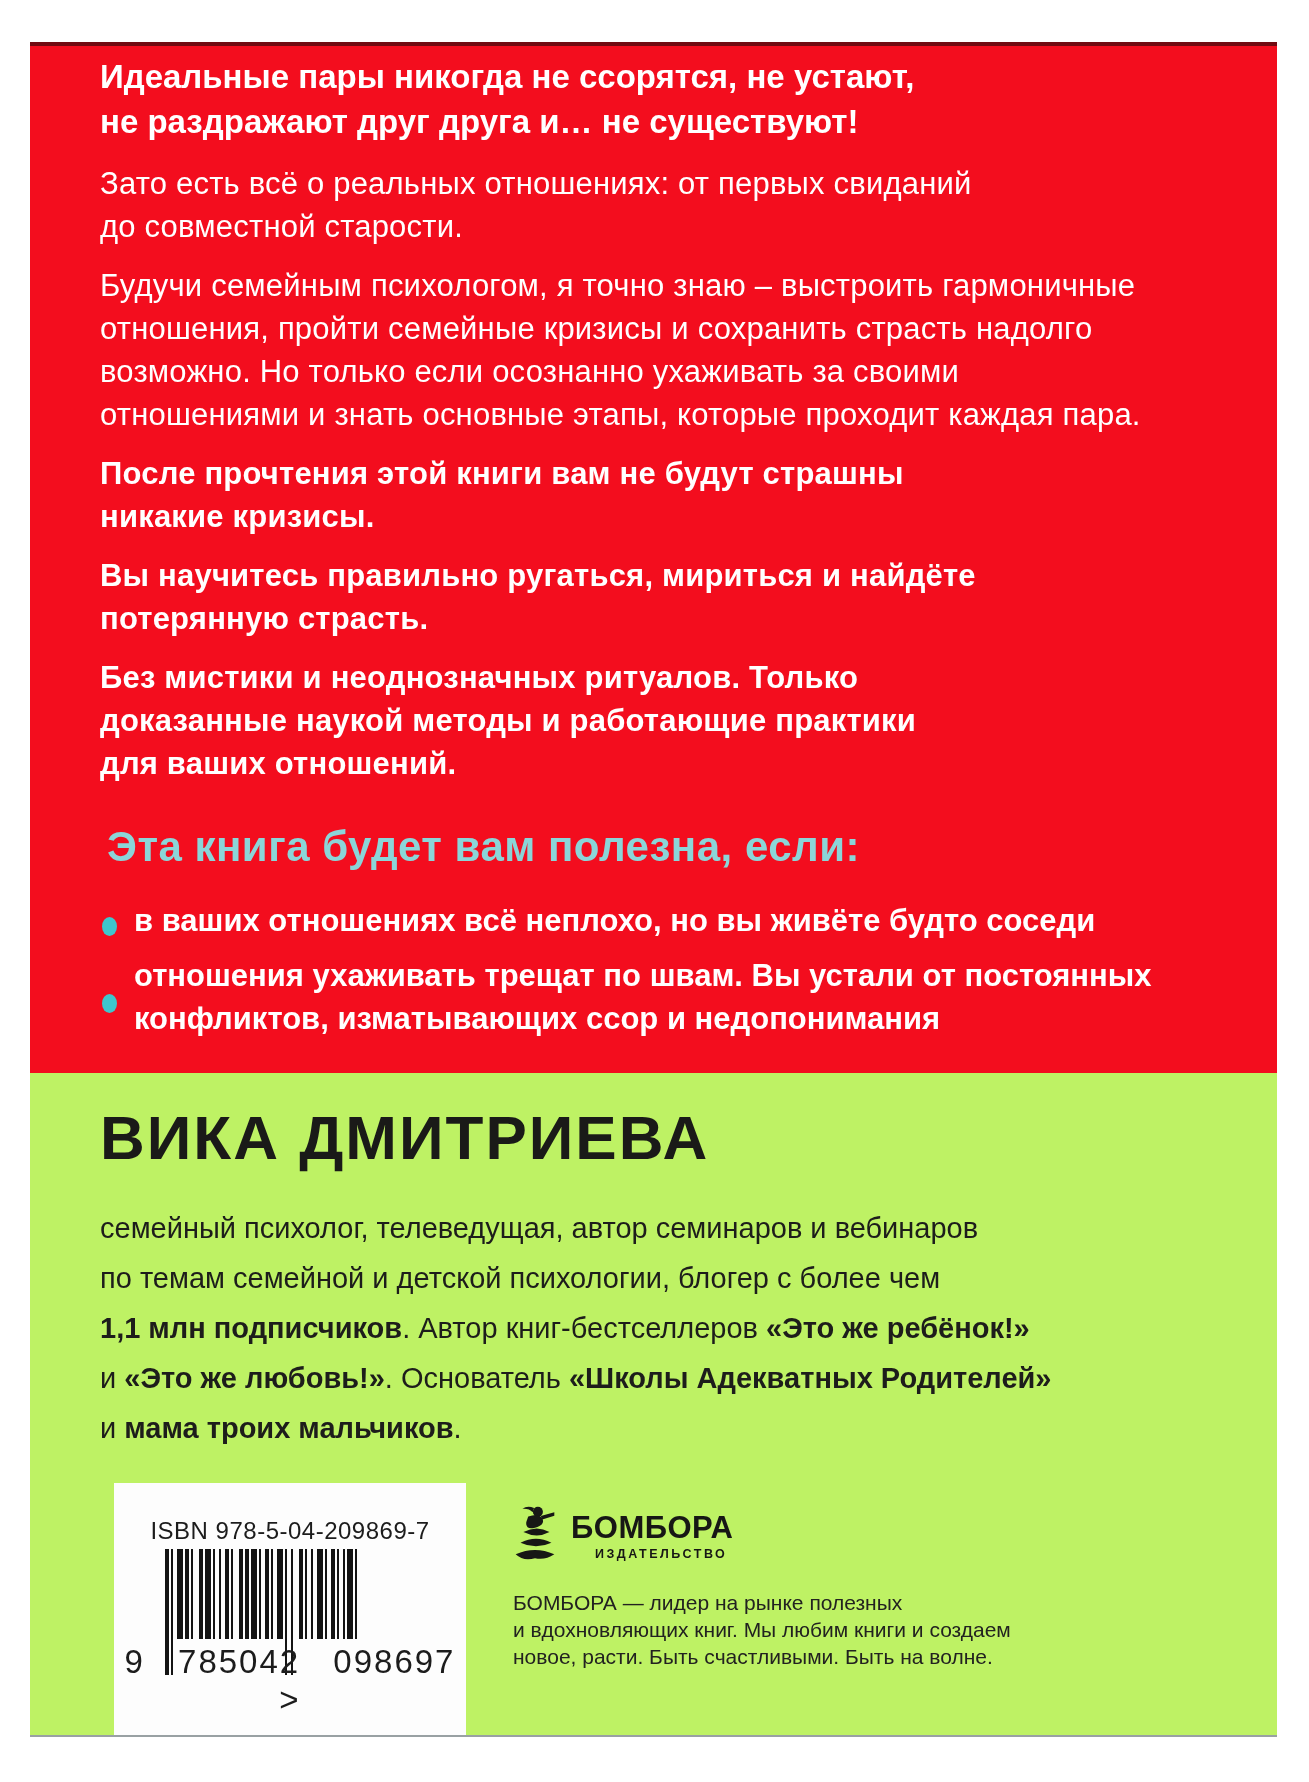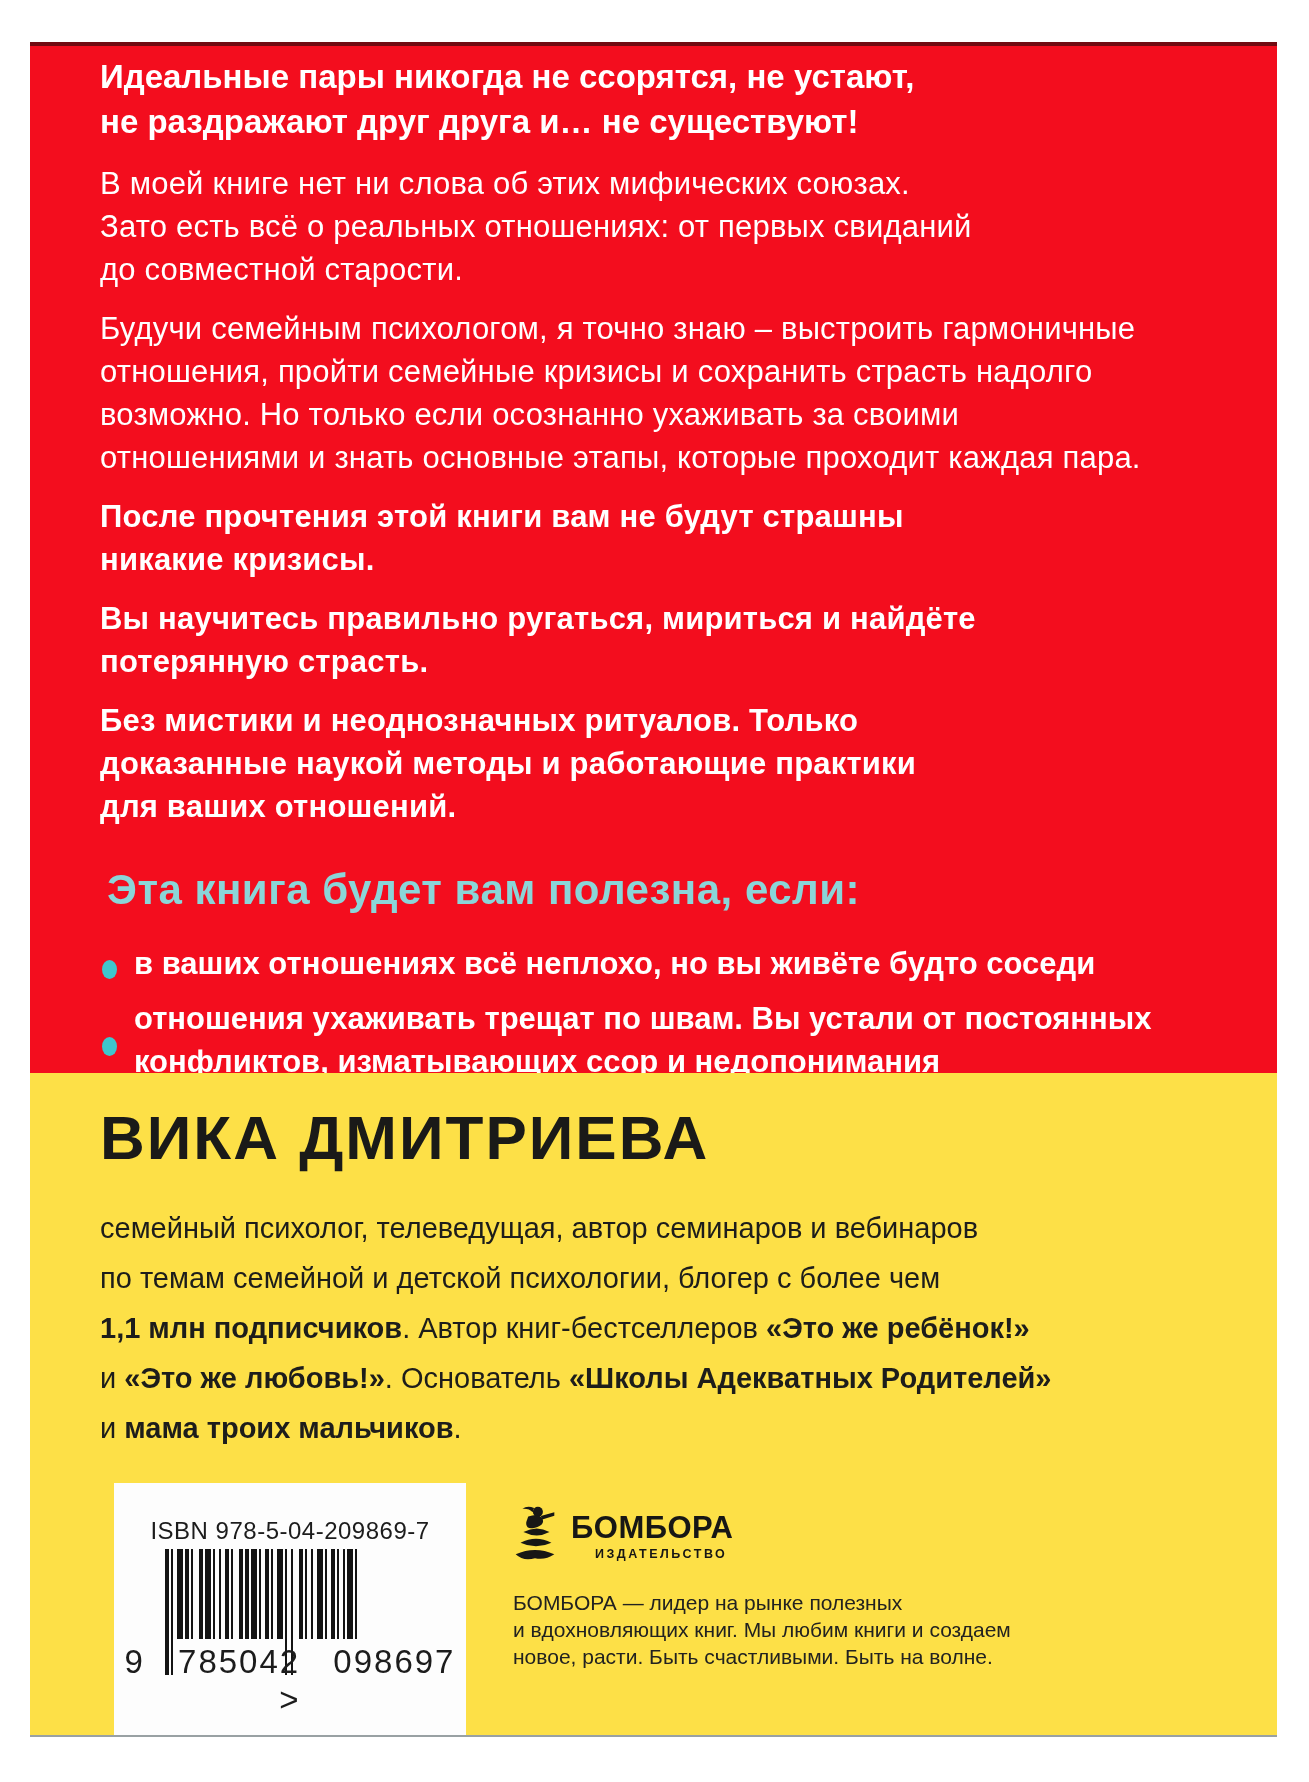--- a/index.html
+++ b/index.html
@@ -33,21 +33,21 @@
   }
   .bullet-row { display:flex; margin:0 0 12px 0;align-items:center; }
   .bullet-dot {
     flex:none; width:15px; height:19px; border-radius:50%;
     background:#3fc6cd; margin:12px 17px 0 2px;
   }
   .bullet-text { font-size:31px; font-weight:bold; line-height:43px; }
 
   
   .teal-section {
-    background:#fde047;
+    background:#bef264;
     height:664px;
     box-sizing:border-box;
     padding:0 58px 0 70px;
     color:#1d1d1b;
     border-bottom:2px solid #99a1a3;
     position:relative;
   }
   .author-name {
     padding-top:30px;
     font-size:62px; font-weight:bold; line-height:70px;
@@ -82,21 +82,20 @@
 
 <div class="cover">
 
   <div class="red-section">
     <div class="headline">
         <span class="line">Идеальные пары никогда не ссорятся, не устают,</span>
         <span class="line">не раздражают друг друга и… не существуют!</span>
       </div>
 
     <div class="rp">
-        <span class="line">В моей книге нет ни слова об этих мифических союзах.</span>
         <span class="line">Зато есть всё о реальных отношениях: от первых свиданий</span>
         <span class="line">до совместной старости.</span>
       </div>
 
     <div class="rp">
         <span class="line">Будучи семейным психологом, я точно знаю – выстроить гармоничные</span>
         <span class="line">отношения, пройти семейные кризисы и сохранить страсть надолго</span>
         <span class="line">возможно. Но только если осознанно ухаживать за своими</span>
         <span class="line">отношениями и знать основные этапы, которые проходит каждая пара.</span>
       </div>

